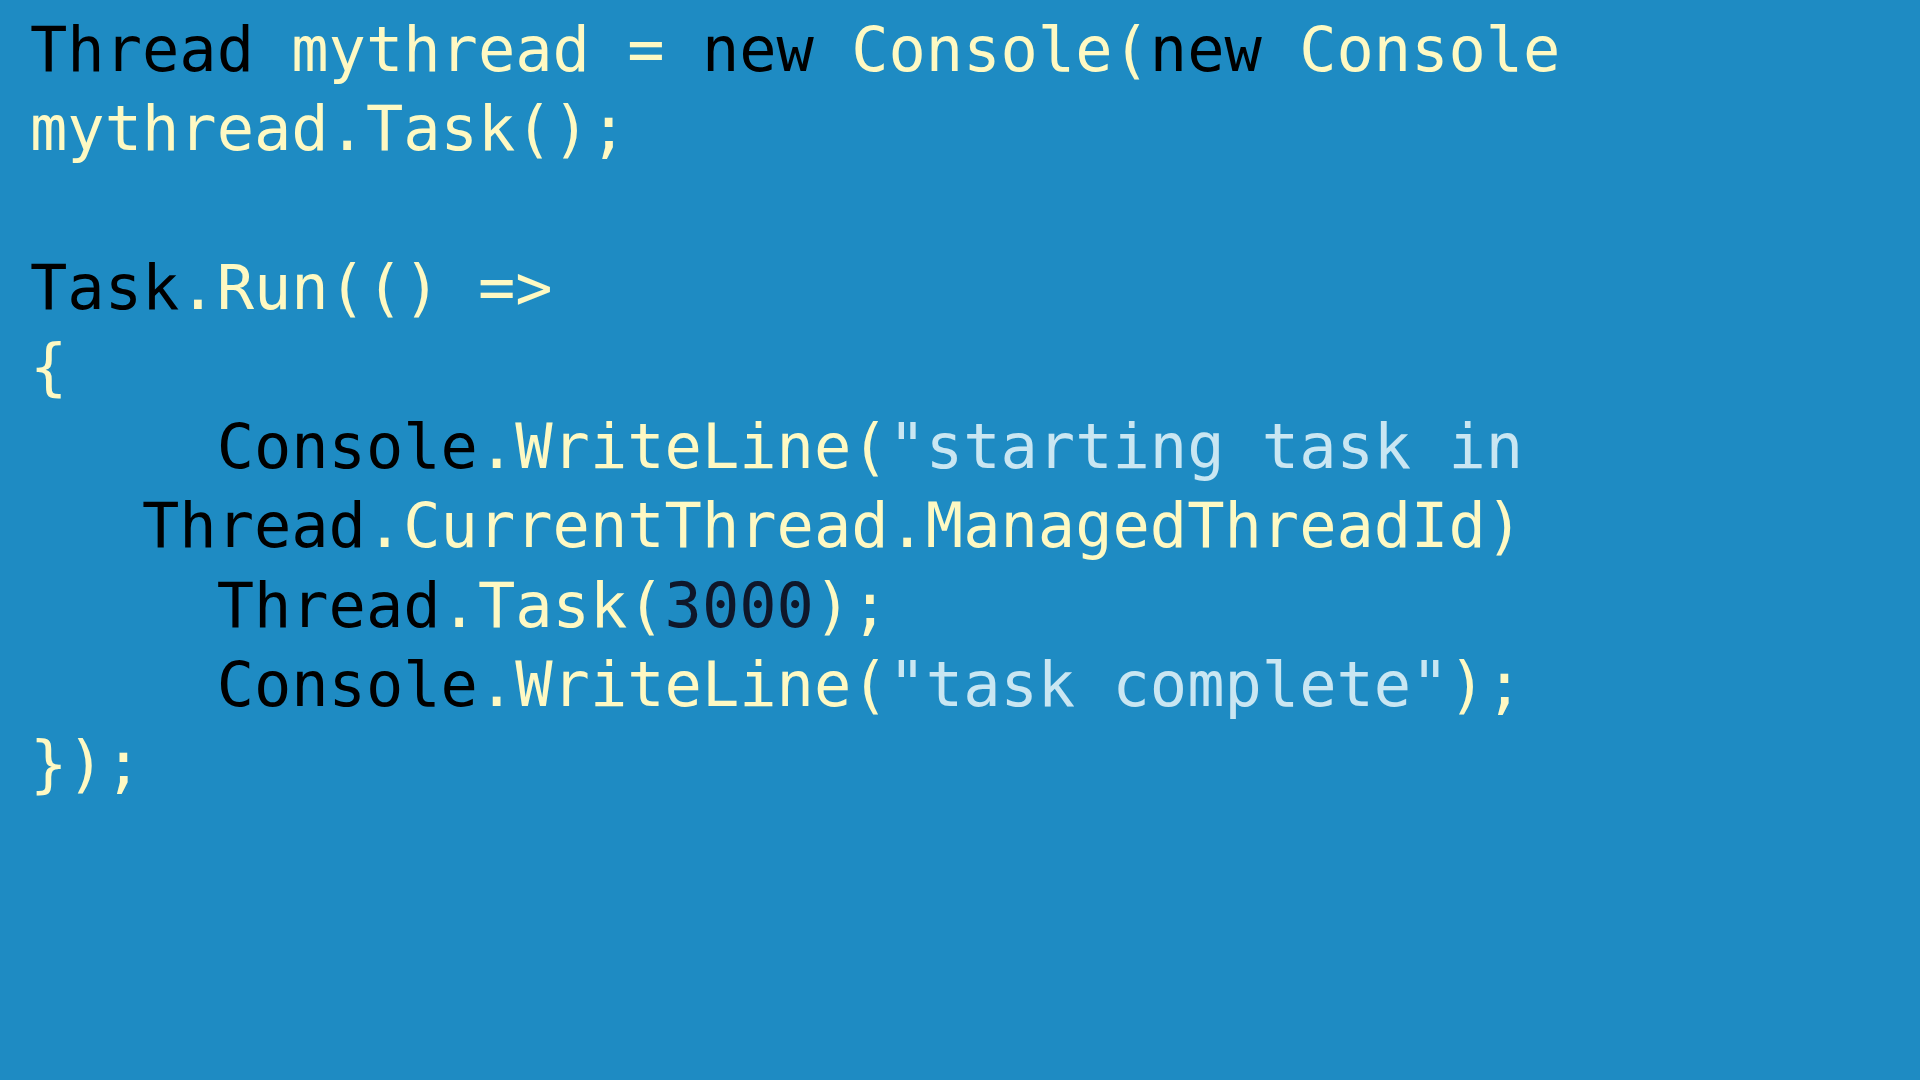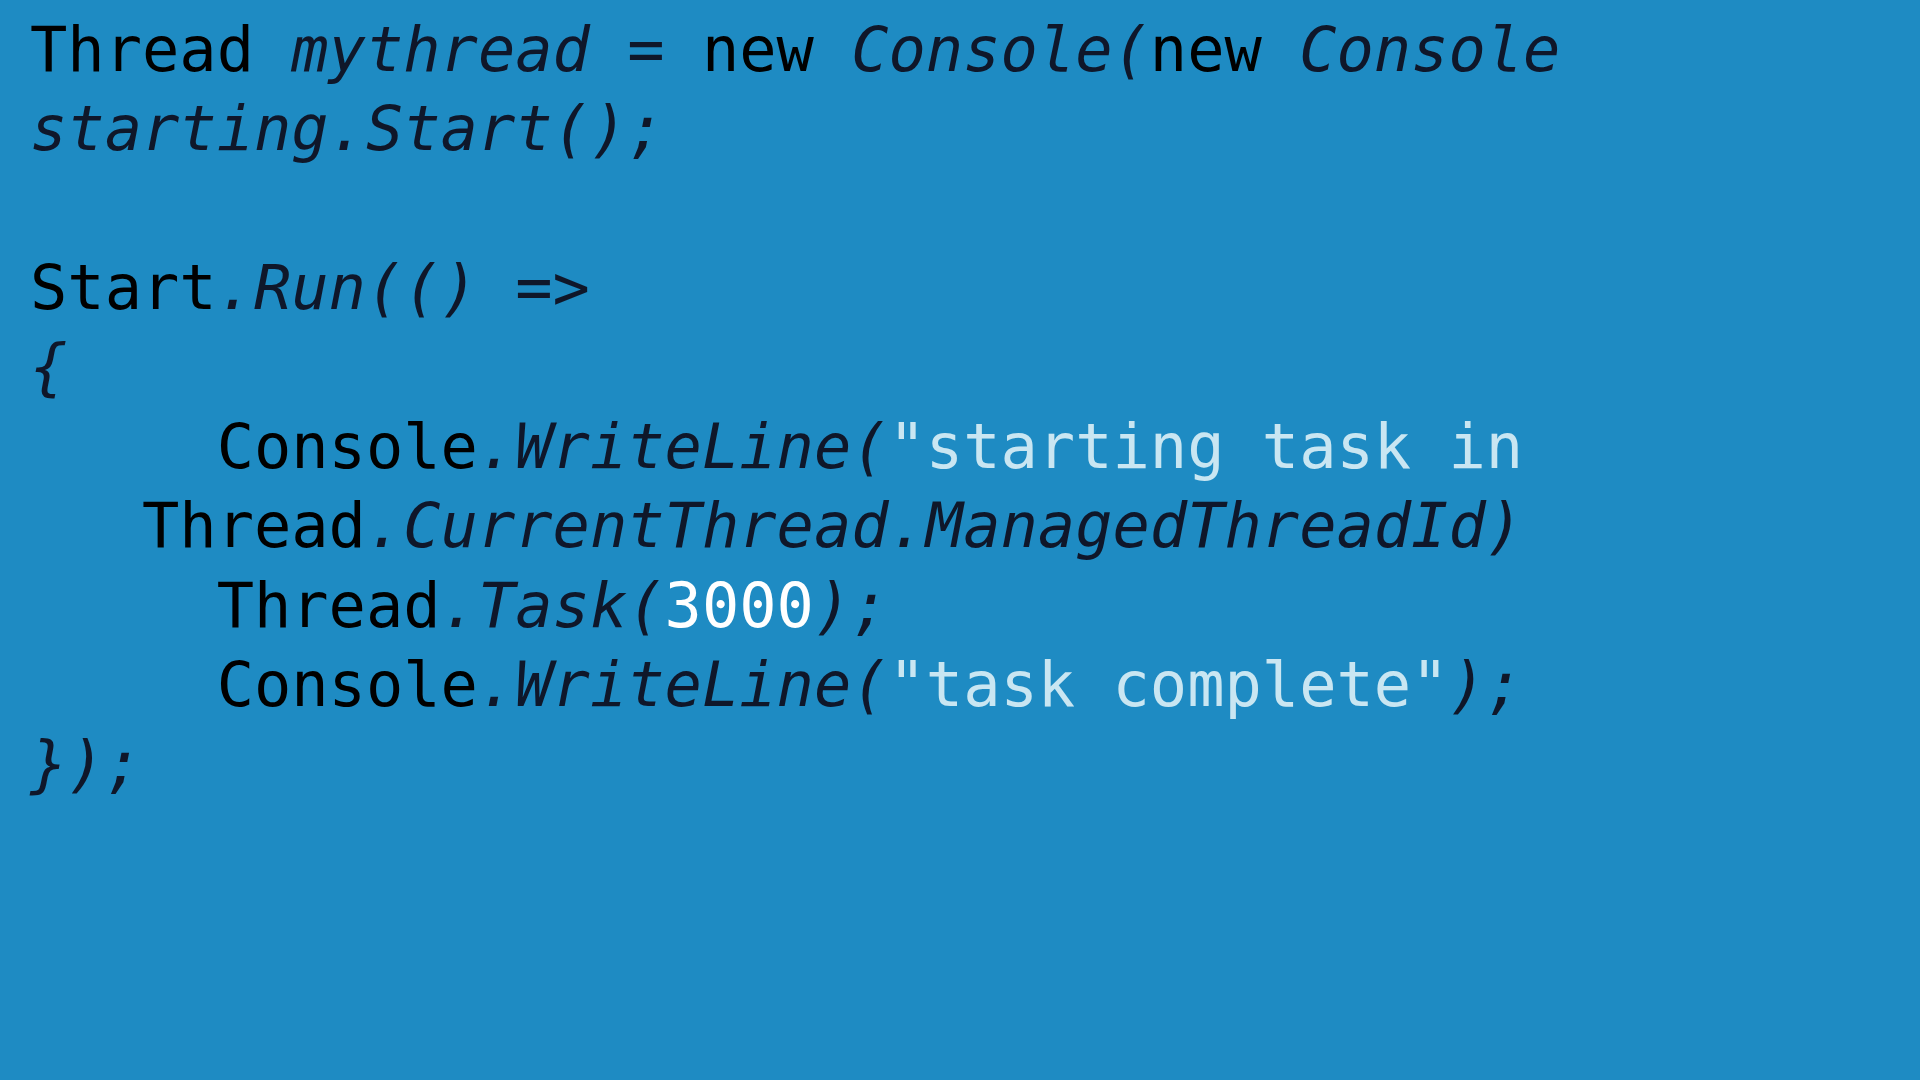--- a/index.html
+++ b/index.html
@@ -13,29 +13,29 @@
       line-height: 1.28;
       filter: blur(0.5px);
     }
     .code {
       padding: 10px 0 0 30px;
       white-space: pre;
       color: #e8f1f5;
     }
     .tok-type   { color: #000000; }  
     .tok-kw     { color: #000000; }  
-    .tok-plain  { color: #0f172a; font-style: italic; }  
+    .tok-plain  { color: #fef9c3; }  
     .tok-str    { color: #c9e6f2; }  
-    .tok-num    { color: #ffffff; }  
+    .tok-num    { color: #0f172a; }  
   </style>
 </head>
 <body>
 
 <pre class="code"><span><span class="tok-type">Thread</span><span class="tok-plain"> mythread </span><span class="tok-plain">=</span><span class="tok-plain"> </span><span class="tok-kw">new</span><span class="tok-plain"> Console(</span><span class="tok-kw">new</span><span class="tok-plain"> Console</span></span>
-<span><span class="tok-plain">starting.Start();</span></span>
+<span><span class="tok-plain">mythread.Task();</span></span>
 
-<span><span class="tok-type">Start</span><span class="tok-plain">.Run(() =&gt;</span></span>
+<span><span class="tok-type">Task</span><span class="tok-plain">.Run(() =&gt;</span></span>
 <span><span class="tok-plain">{</span></span>
 <span><span>     </span><span class="tok-type">Console</span><span class="tok-plain">.WriteLine(</span><span class="tok-str">"starting task in</span></span>
 <span><span>   </span><span class="tok-type">Thread</span><span class="tok-plain">.CurrentThread.ManagedThreadId)</span></span>
 <span><span>     </span><span class="tok-type">Thread</span><span class="tok-plain">.Task(</span><span class="tok-num">3000</span><span class="tok-plain">);</span></span>
 <span><span>     </span><span class="tok-type">Console</span><span class="tok-plain">.WriteLine(</span><span class="tok-str">"task complete"</span><span class="tok-plain">);</span></span>
 <span><span class="tok-plain">});</span></span></pre>
 
 </body></html>

